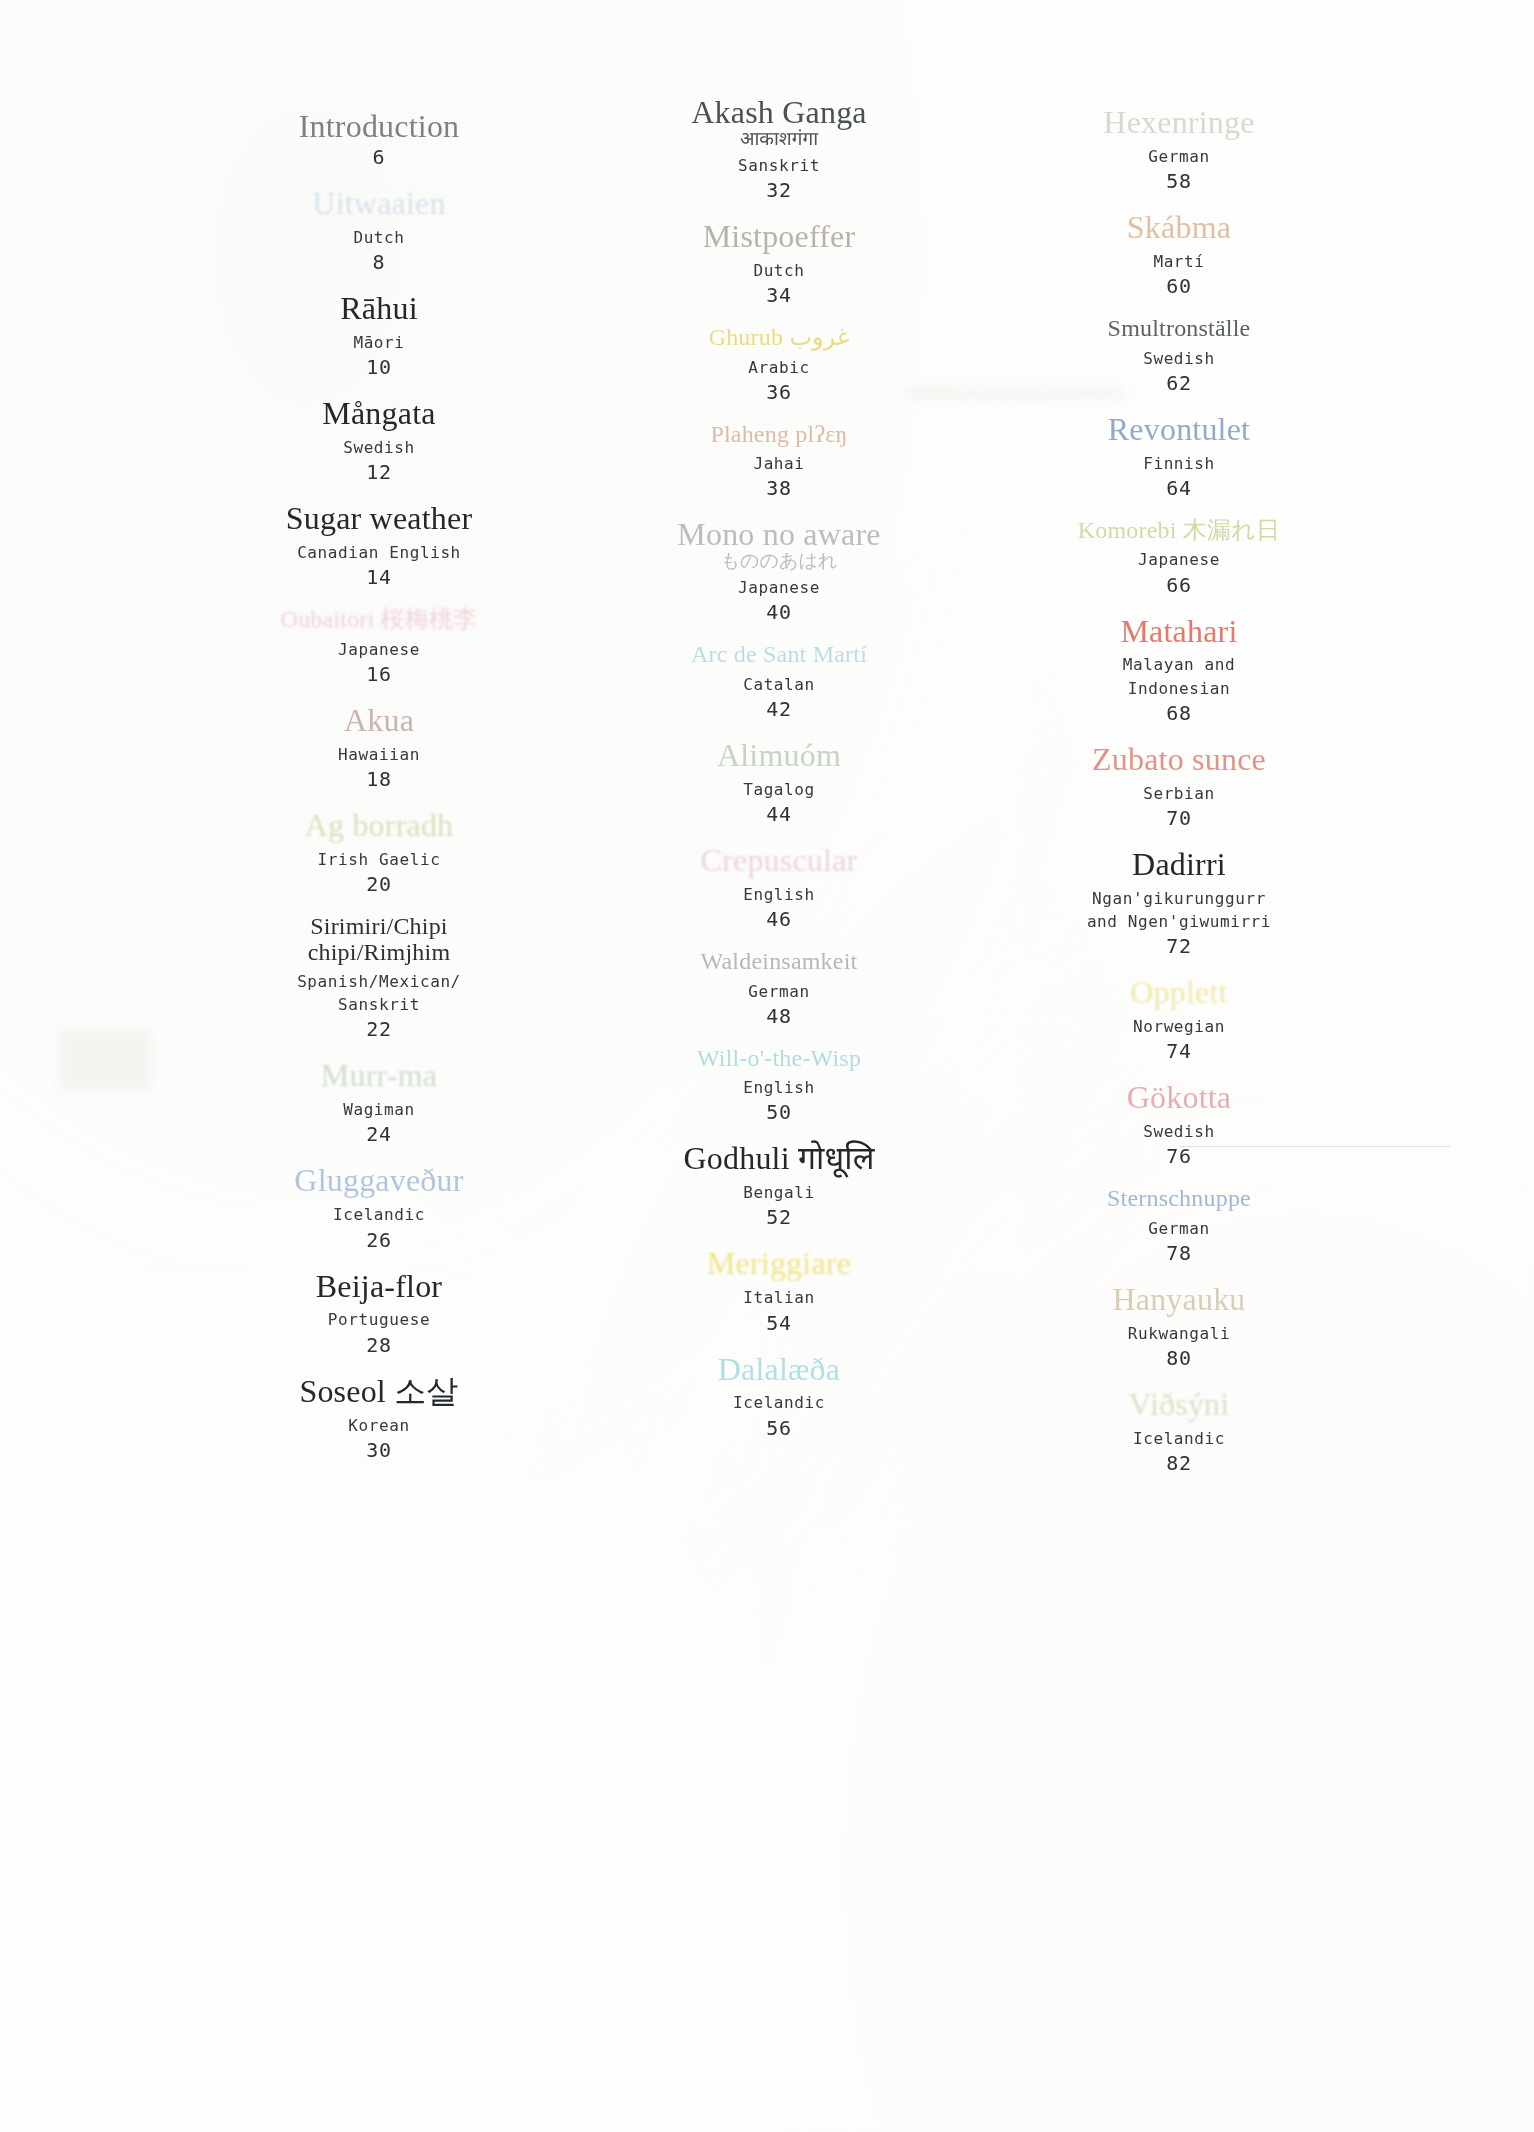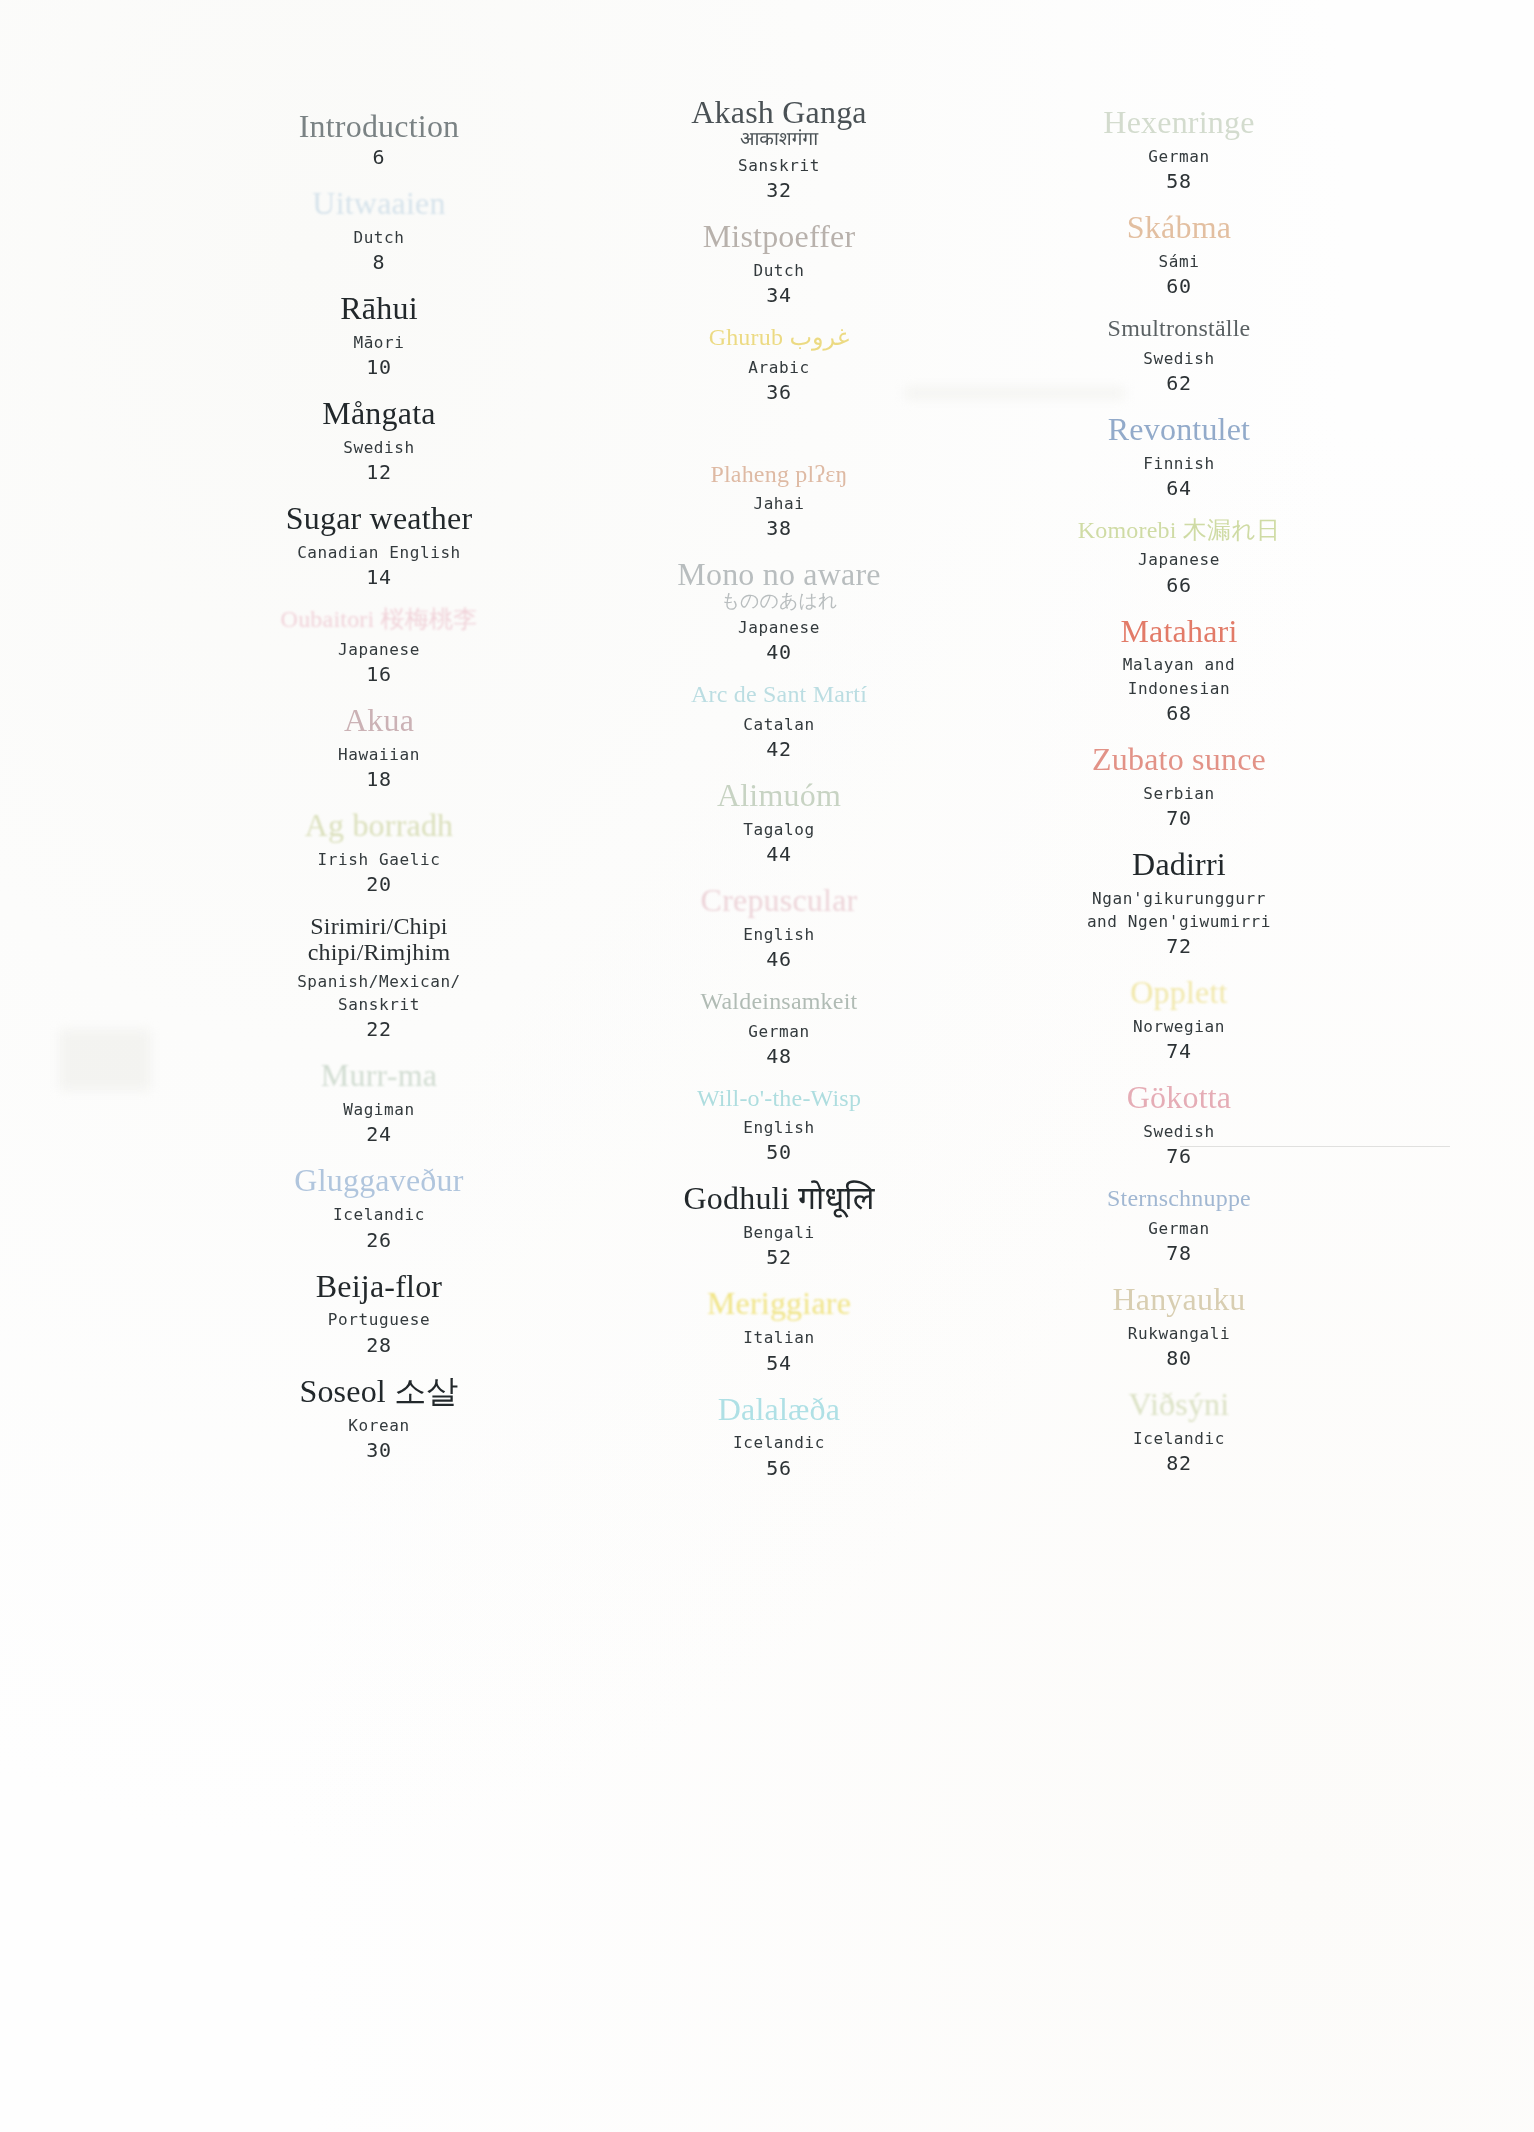--- a/index.html
+++ b/index.html
@@ -198,21 +198,21 @@
         <div class="title  faded-2 blur-2" style="color: rgb(158, 149, 142);">Mistpoeffer</div>
         <div class="lang">Dutch</div>
         <div class="page">34</div>
       </div>
       <div class="entry">
         <div class="title sm faded-1 blur-2" style="color: rgb(235, 216, 121);">Ghurub غروب</div>
         <div class="lang">Arabic</div>
         <div class="page">36</div>
       </div>
       <div class="entry">
-        <div class="title sm faded-2 blur-1" style="color: rgb(211, 161, 131); margin-top: 40px;">Plaheng plʔɛŋ</div>
+        <div class="title sm faded-2 blur-1" style="color: rgb(211, 161, 131);">Plaheng plʔɛŋ</div>
         <div class="lang">Jahai</div>
         <div class="page">38</div>
       </div>
       <div class="entry">
         <div class="title  faded-2 blur-2" style="color: rgb(159, 166, 168);">Mono no aware</div>
         <div class="native faded-2 blur-2" style="color: rgb(159, 166, 168);">もののあはれ</div>
         <div class="lang">Japanese</div>
         <div class="page">40</div>
       </div>
       <div class="entry">
@@ -257,21 +257,21 @@
       </div>
     </div>
   <div class="col col-3">
       <div class="entry">
         <div class="title  faded-2 blur-2" style="color: rgb(195, 207, 188);">Hexenringe</div>
         <div class="lang">German</div>
         <div class="page">58</div>
       </div>
       <div class="entry">
         <div class="title  faded-2 blur-2" style="color: rgb(217, 168, 126);">Skábma</div>
-        <div class="lang">Sámi</div>
+        <div class="lang">Martí</div>
         <div class="page">60</div>
       </div>
       <div class="entry">
         <div class="title sm faded-1 blur-1" style="color: rgb(77, 84, 87);">Smultronställe</div>
         <div class="lang">Swedish</div>
         <div class="page">62</div>
       </div>
       <div class="entry">
         <div class="title  faded-1 blur-1" style="color: rgb(138, 164, 198);">Revontulet</div>
         <div class="lang">Finnish</div>

